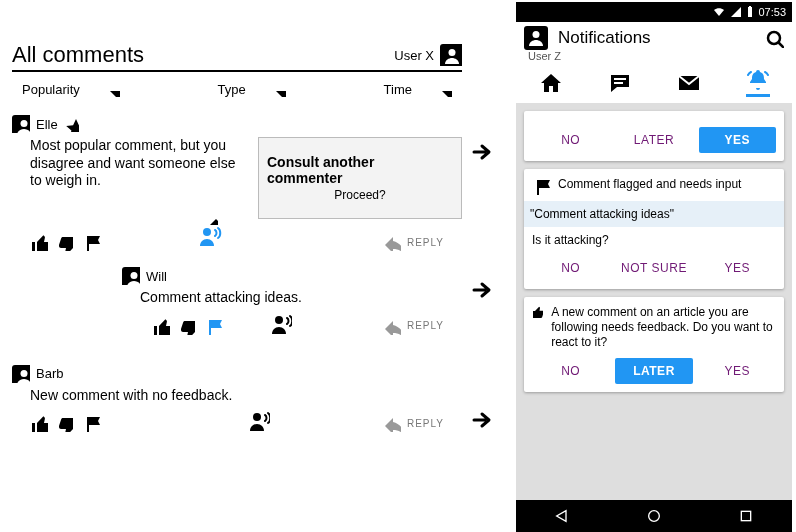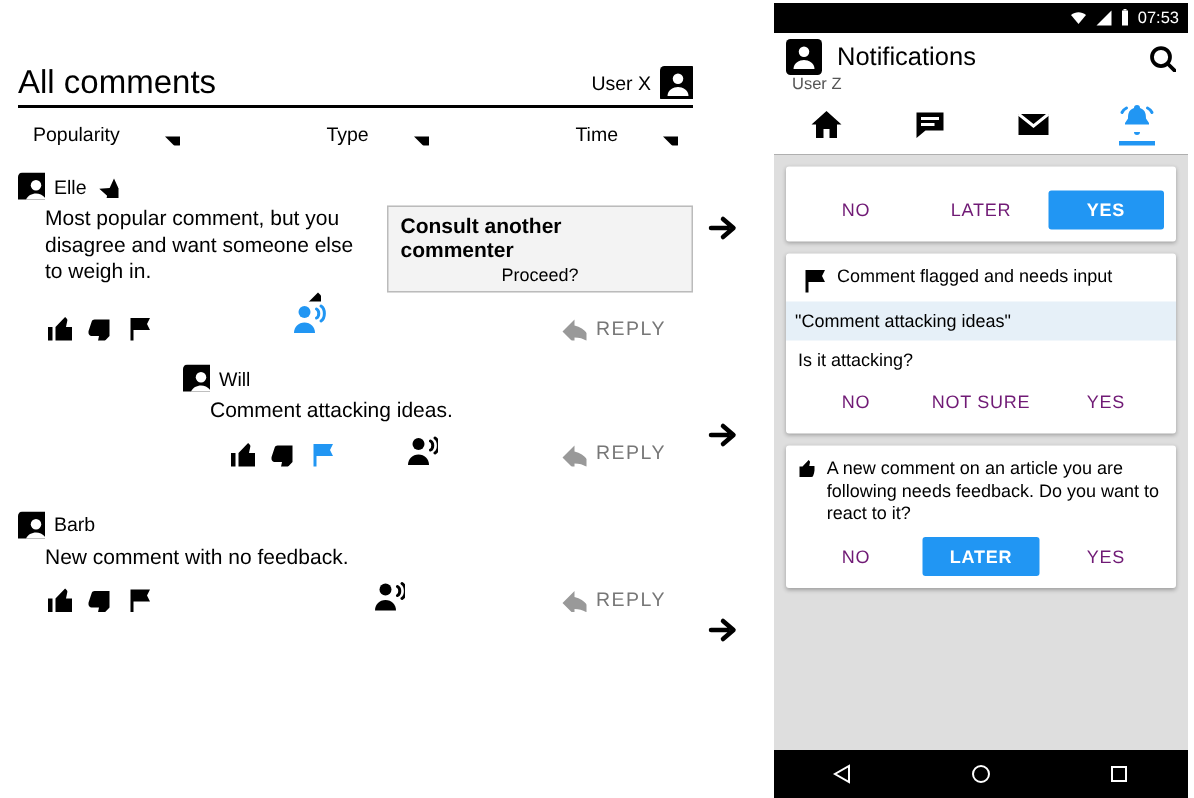--- a/index.html
+++ b/index.html
@@ -9,25 +9,25 @@
   .left { position:absolute; left:12px; top:16px; width:450px;margin-top:22px; }
   .header { display:flex; align-items:center; justify-content:space-between; padding:4px 0 2px 0; border-bottom:2px solid #000; }
   .header h1 { font-size:22px; margin:0; font-weight:400; }
   .user-block { display:flex; align-items:center; gap:6px; font-size:13px; }
   .filters { display:flex; justify-content:space-between; gap:10px; padding:10px 10px 4px 10px; font-size:13px; }
   .filter { display:flex; align-items:center; gap:26px; color:#000000; cursor:pointer; }
   .comment { margin-top:14px; }
   .author-line { display:flex; align-items:center; gap:6px; font-size:13px; }
   .body-row { display:flex; align-items:flex-start; gap:8px; margin-top:4px; padding-left:18px; }
   .body-text { font-size:14px; line-height:1.25; max-width:220px; }
-  .tooltip { border:1px solid #bbb; background:#f3f3f3; font-size:13px; padding:4px 8px; }
+  .tooltip { border:1px solid #bbb; background:#f3f3f3; font-size:13px; padding:16px 8px; }
   .tooltip .t-title { font-weight:bold; font-size:14px; }
   .tooltip .t-proceed { text-align:center; font-size:12px; margin-top:2px; }
   .actions { display:flex; align-items:flex-end; gap:8px; padding:6px 4px 6px 18px; font-size:13px; }
-  .reply { display:flex; align-items:center; gap:6px; color:#777; font-size:13px; letter-spacing:1px; cursor:pointer; margin-left:auto; padding-right:14px;}
+  .reply { display:flex; align-items:center; gap:6px; color:#777; font-size:10px; letter-spacing:1px; cursor:pointer; margin-left:auto; padding-right:14px;}
   .nested { margin-left:110px; margin-top:10px; }
   .arrow-col { position:absolute; left:470px; top:0; width:40px; }
   .arrow { position:absolute; left:0; }
   
   .phone { position:absolute; right:4px; top:2px; width:276px; height:530px; background:#000; border-radius:2px; }
   .phone-inner { position:absolute; inset:0; display:flex; flex-direction:column; }
   .statusbar { height:20px; background:#000; color:#fff; display:flex; justify-content:flex-end; align-items:center; gap:4px; padding:0 6px; font-size:11px; }
   .appbar { background:#fff; padding:4px 8px 0 8px; }
   .appbar-row1 { display:flex; align-items:center; gap:10px; }
   .appbar-row1 .title { font-size:17px; }

